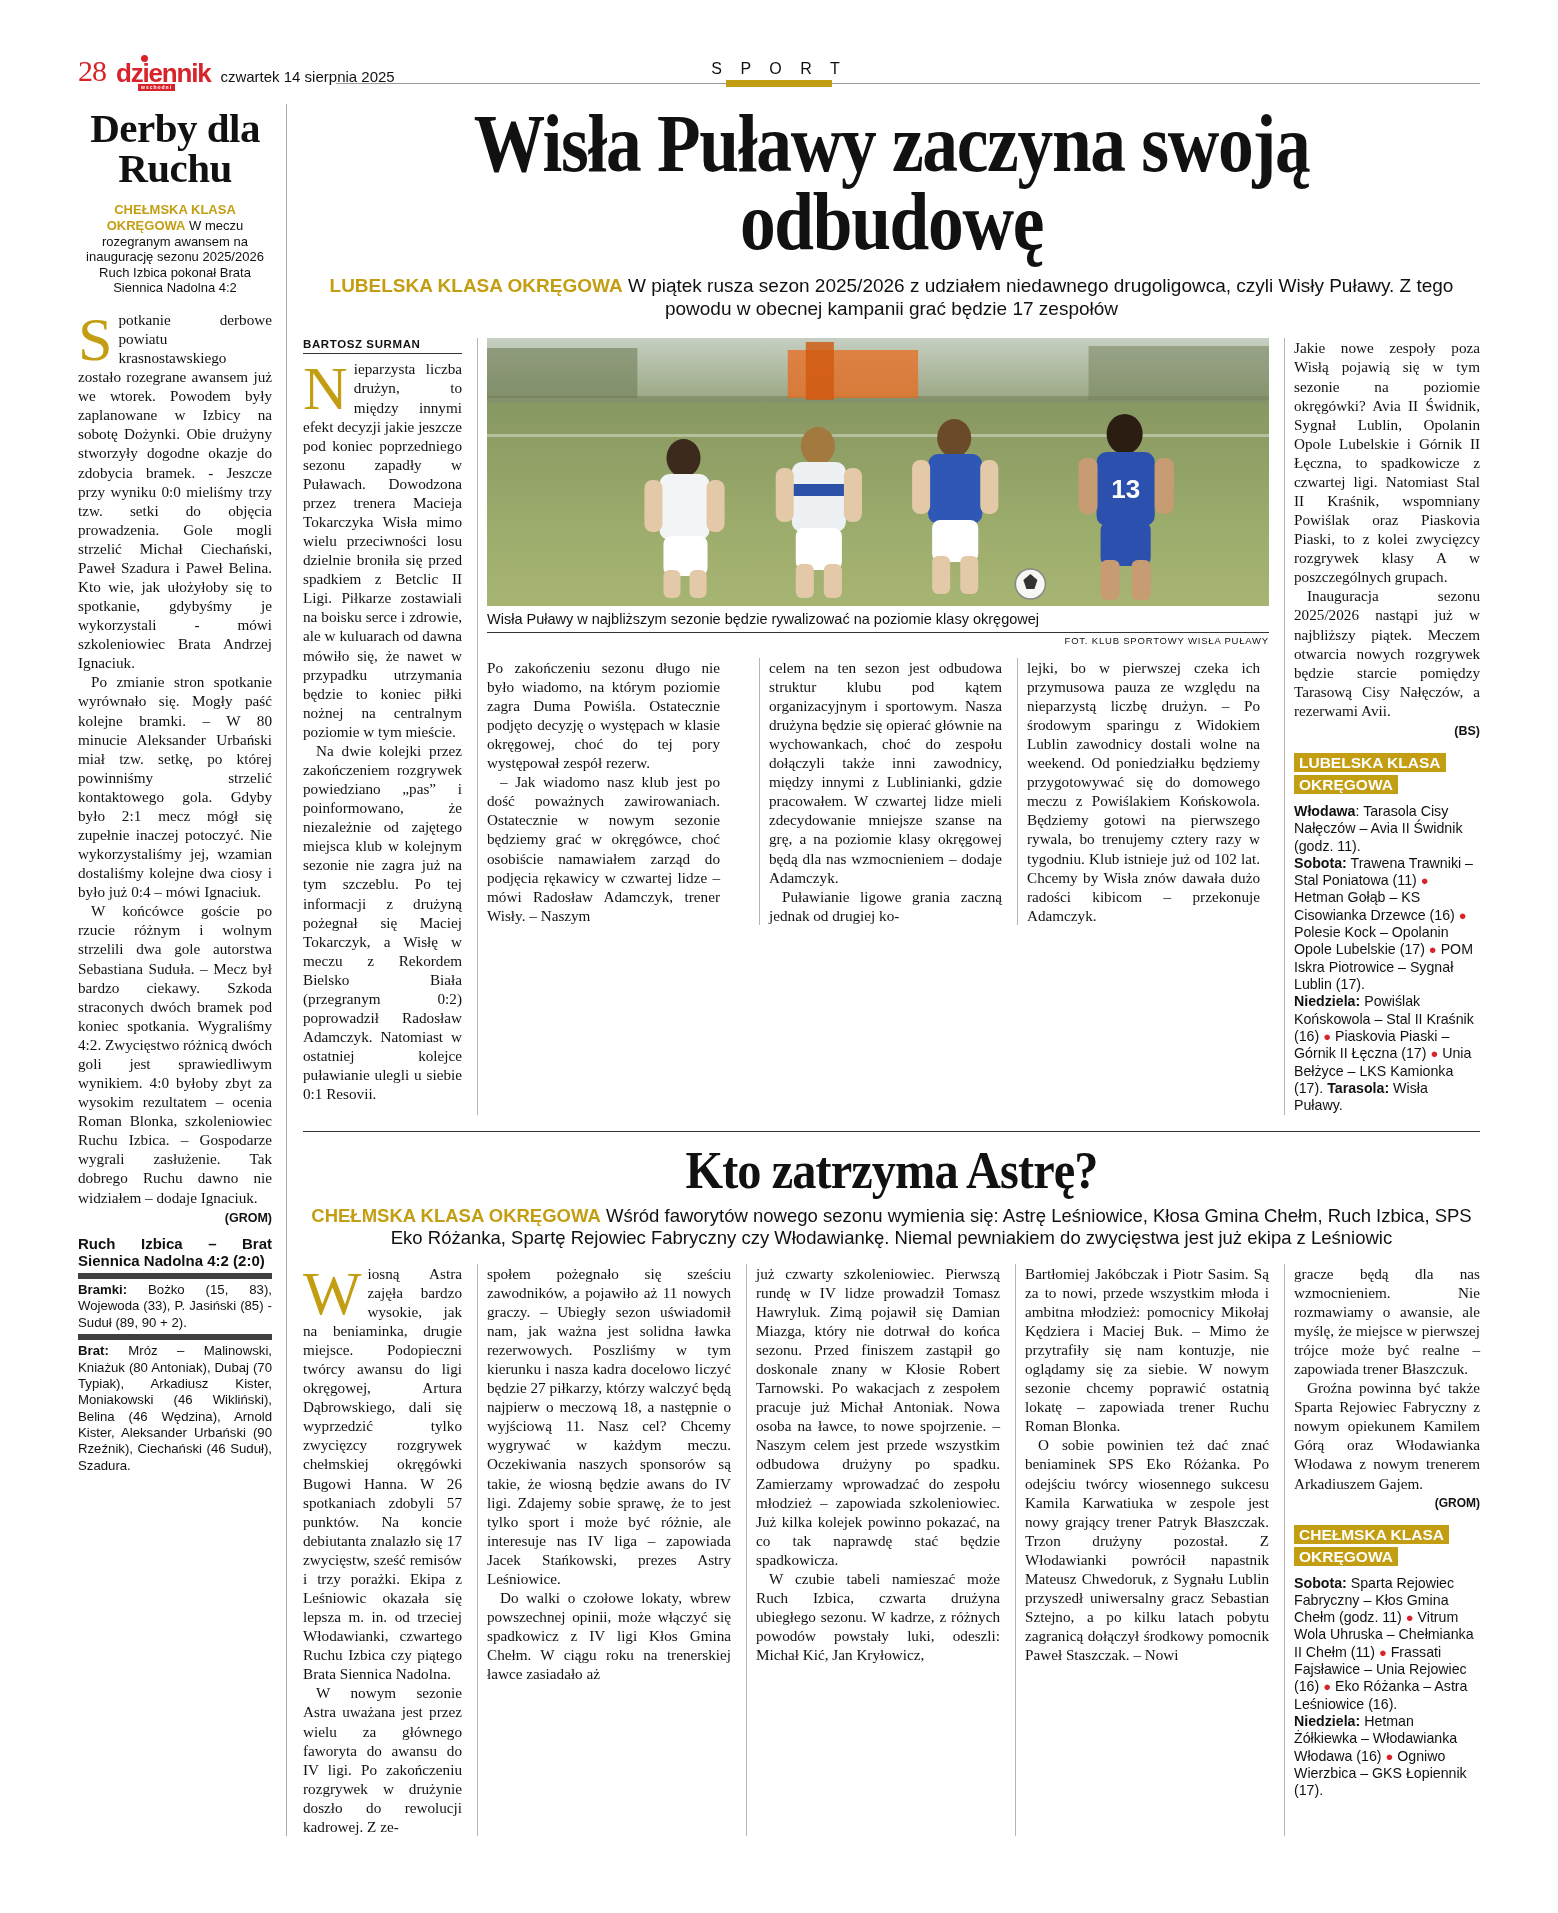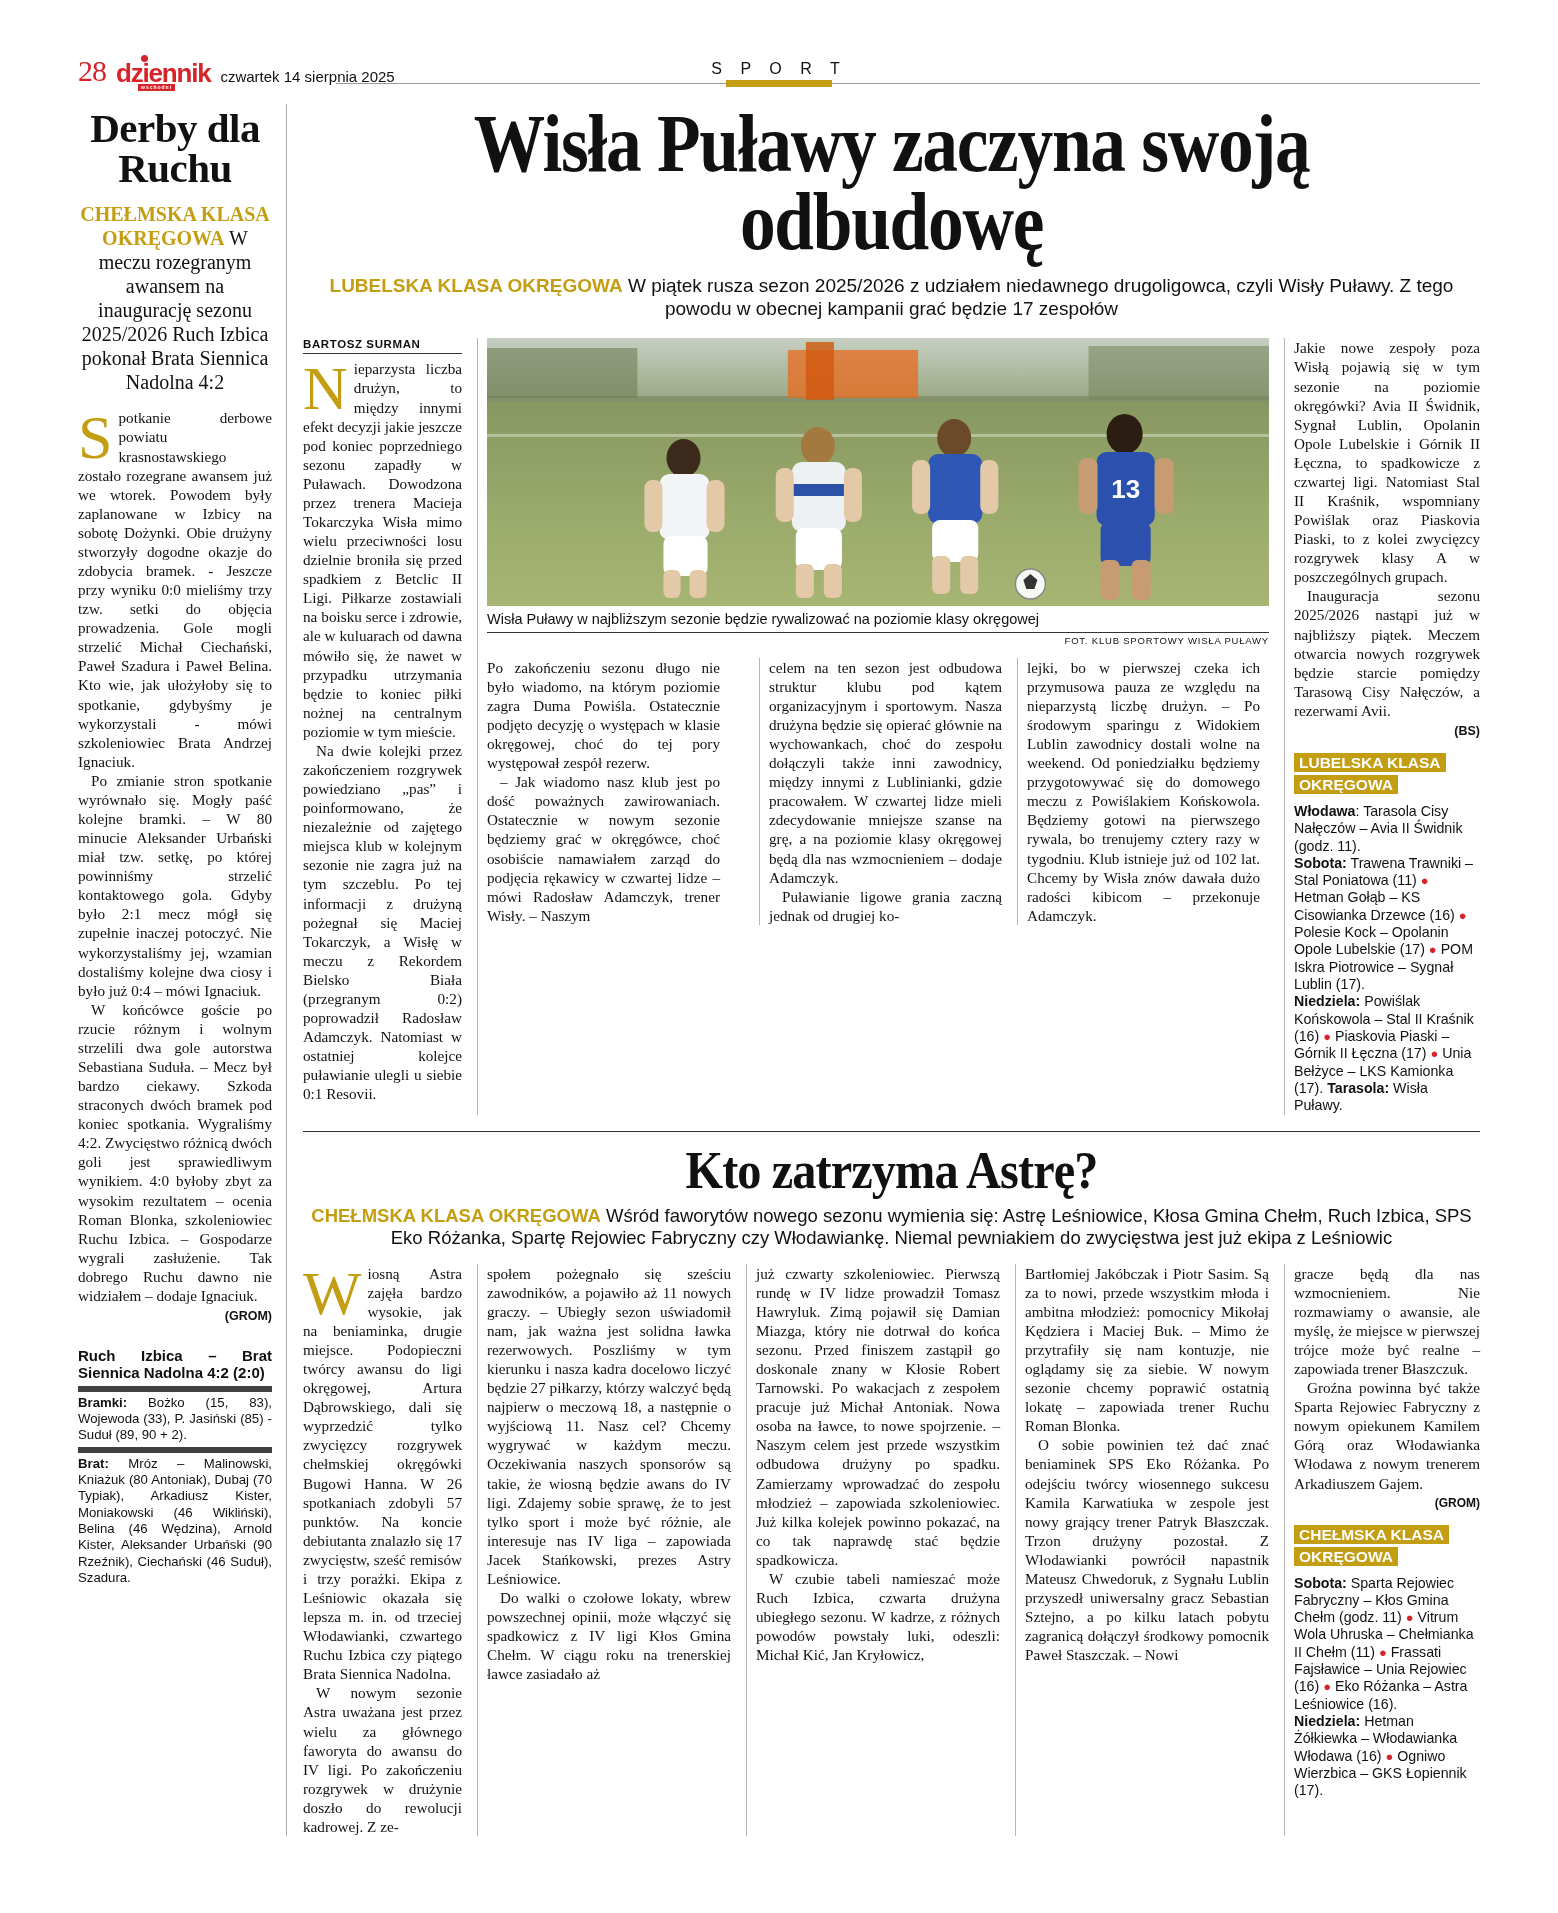--- a/index.html
+++ b/index.html
@@ -61,43 +61,43 @@
   .col-left{width:208px;flex:0 0 208px;padding-right:14px;box-sizing:border-box;}
   .col-main{flex:1;padding-left:16px;border-left:1px solid #aaa;box-sizing:border-box;}
 
   
   h1.kicker-head{
     font-family:"Liberation Serif",serif;
     font-size:41px;line-height:0.98;font-weight:bold;
     margin:4px 0 14px 0;text-align:center;letter-spacing:-0.5px;
   }
   .lead-left{
-    font-family:Liberation Serif, serif;
-    font-size:20px;line-height:1.2;text-align:center;margin-bottom:14px;
+    font-family:Liberation Sans, sans-serif;
+    font-size:13px;line-height:1.2;text-align:center;margin-bottom:14px;
   }
   .lead-left b{color:#c49e12;font-weight:bold;}
 
   .body-serif{
     font-family:"Liberation Serif",serif;
     font-size:15.2px;line-height:1.255;text-align:justify;
     hyphens:auto;
   }
   .body-serif p{margin:0;text-indent:13px;}
   .body-serif p.first{text-indent:0;}
   .dropcap::first-letter{
     float:left;font-size:62px;line-height:0.84;
     color:#c49e12;font-weight:normal;padding-right:6px;padding-top:3px;
     font-family:"Liberation Serif",serif;
   }
   .sig{text-align:right;font-family:"Liberation Sans",sans-serif;font-size:12.5px;font-weight:bold;margin-top:4px;}
 
   
   .statbox{
     font-family:"Liberation Sans",sans-serif;
-    font-size:13.2px;line-height:1.24;margin-top:24px;text-align:justify;
+    font-size:13.2px;line-height:1.24;margin-top:10px;text-align:justify;
   }
   .statbox .title{font-weight:bold;font-size:15px;line-height:1.15;margin-bottom:4px;}
   .statbox .seg{border-top:6px solid #404040;padding-top:3px;margin-top:3px;}
   .statbox .seg:first-of-type{border-top:none;padding-top:0;}
   .statbox b{font-weight:bold;}
 
   
   h1.main-head{
     font-family:"Liberation Serif",serif;
     font-weight:bold;

